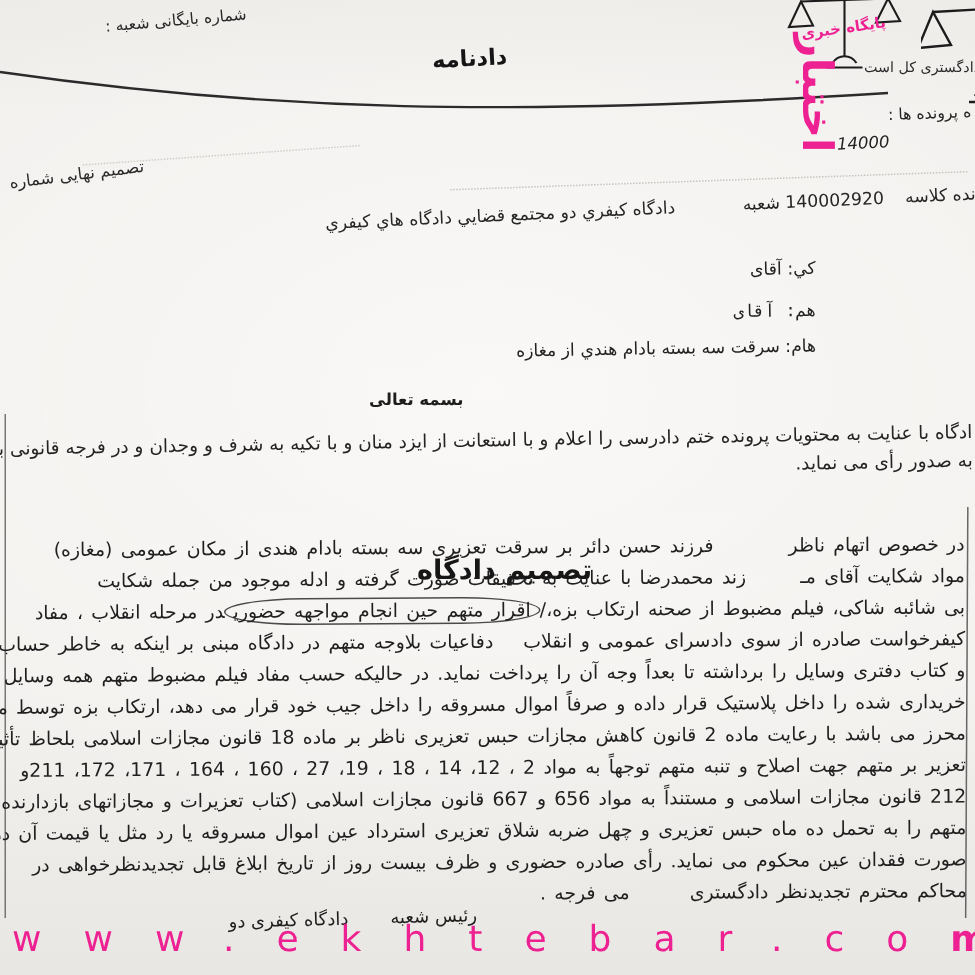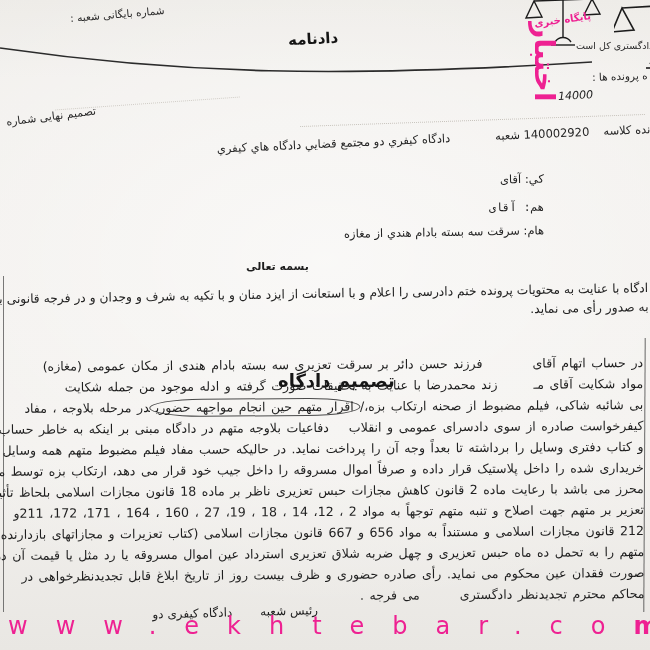--- a/index.html
+++ b/index.html
@@ -124,27 +124,27 @@
     <div>به صدور رأی می نماید.</div>
   </div>
 
   <div class="el fa decision-head">تصمیم دادگاه</div>
 
   <div class="el vline left"></div>
   <div class="el vline right"></div>
 
   <div class="el body-block">
     <div class="bline">
-      <span>در حساب اتهام آقای</span><span class="gap g50"></span><span>فرزند حسن دائر بر سرقت تعزیری سه بسته بادام هندی از مکان عمومی (مغازه)</span>
+      <span>در خصوص اتهام ناظر</span><span class="gap g50"></span><span>فرزند حسن دائر بر سرقت تعزیری سه بسته بادام هندی از مکان عمومی (مغازه)</span>
     </div>
     <div class="bline">
       <span>مواد شکایت آقای مـ</span><span class="gap g36"></span><span>زند محمدرضا با عنایت به تحقیقات صورت گرفته و ادله موجود من جمله شکایت</span>
     </div>
     <div class="bline">
-      <span>بی شائبه شاکی، فیلم مضبوط از صحنه ارتکاب بزه،/</span><span class="circled">اقرار متهم حین انجام مواجهه حضوری</span><span>در مرحله بلاوجه ، مفاد</span>
+      <span>بی شائبه شاکی، فیلم مضبوط از صحنه ارتکاب بزه،/</span><span class="circled">اقرار متهم حین انجام مواجهه حضوری</span><span>در مرحله انقلاب ، مفاد</span>
     </div>
     <div class="bline">
       <span>کیفرخواست صادره از سوی دادسرای عمومی و انقلاب</span><span class="gap g20"></span><span>دفاعیات بلاوجه متهم در دادگاه مبنی بر اینکه به خاطر حساب</span>
     </div>
     <div class="bline"><span>و کتاب دفتری وسایل را برداشته تا بعداً وجه آن را پرداخت نماید. در حالیکه حسب مفاد فیلم مضبوط متهم همه وسایل</span></div>
     <div class="bline"><span>خریداری شده را داخل پلاستیک قرار داده و صرفاً اموال مسروقه را داخل جیب خود قرار می دهد، ارتکاب بزه توسط متهم</span></div>
     <div class="bline"><span>محرز می باشد با رعایت ماده 2 قانون کاهش مجازات حبس تعزیری ناظر بر ماده 18 قانون مجازات اسلامی بلحاظ تأثیر</span></div>
     <div class="bline"><span>تعزیر بر متهم جهت اصلاح و تنبه متهم توجهاً به مواد 2 ، 12، 14 ، 18 ، 19، 27 ، 160 ، 164 ، 171، 172، 211و</span></div>
     <div class="bline"><span>212 قانون مجازات اسلامی و مستنداً به مواد 656 و 667 قانون مجازات اسلامی (کتاب تعزیرات و مجازاتهای بازدارنده)</span></div>
     <div class="bline"><span>متهم را به تحمل ده ماه حبس تعزیری و چهل ضربه شلاق تعزیری استرداد عین اموال مسروقه یا رد مثل یا قیمت آن در</span></div>

